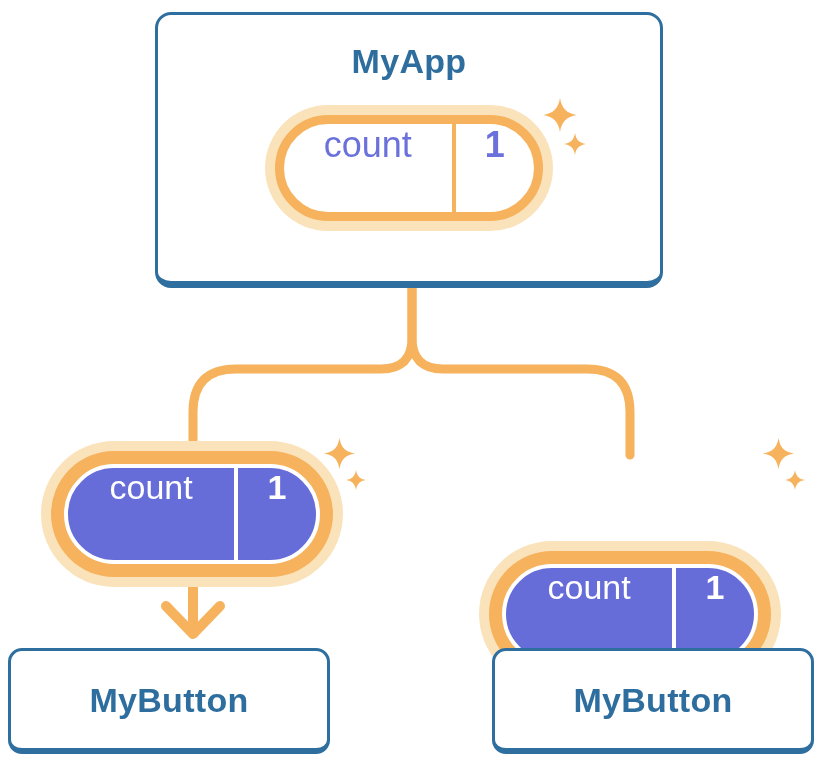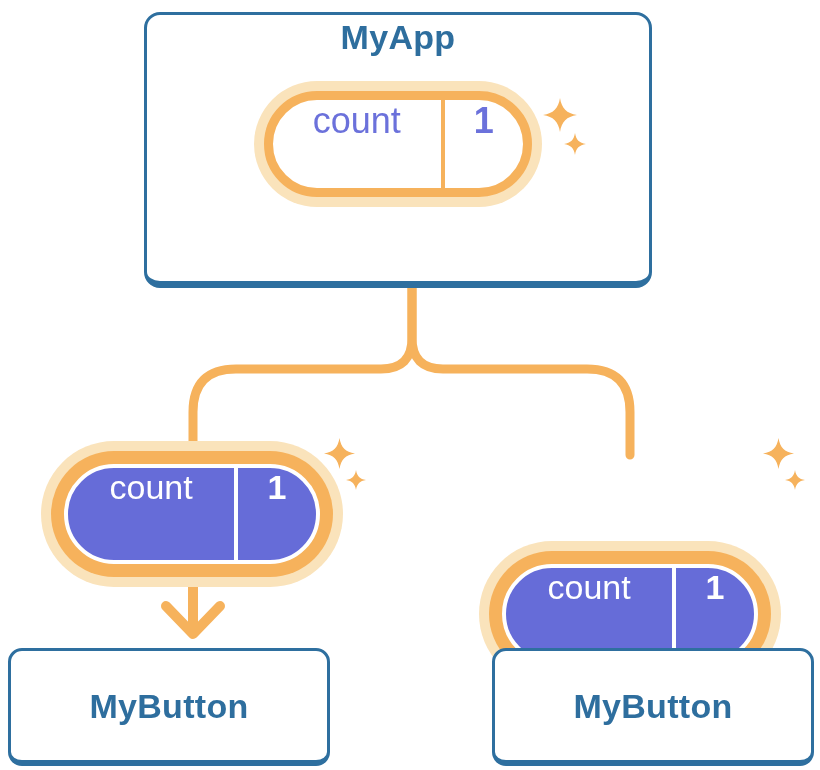--- a/index.html
+++ b/index.html
@@ -17,25 +17,26 @@
   .node{position:absolute;z-index:1;box-sizing:border-box;}
 
   
   .card{
     background:var(--white);
     border:3px solid var(--blue);
     border-bottom-width:7px;
     border-radius:16px;
   }
   .card-root{
-    left:144px;top:12px;width:508px;height:276px;
+    left:155px;top:12px;width:508px;height:276px;
     display:flex;flex-direction:column;align-items:center;
+    padding-top:24px;
   }
   .card-leaf{
-    width:322px;height:118px;top:648px;
+    width:322px;height:106px;top:648px;
     border-bottom-width:6px;border-radius:14px;
     display:flex;align-items:center;justify-content:center;
   }
   .card-leaf.left{left:8px;}
   .card-leaf.right{left:492px;}
   .card-title{
     color:var(--blue-text);font-size:34px;font-weight:600;
     line-height:44px;letter-spacing:.3px;
   }
 

